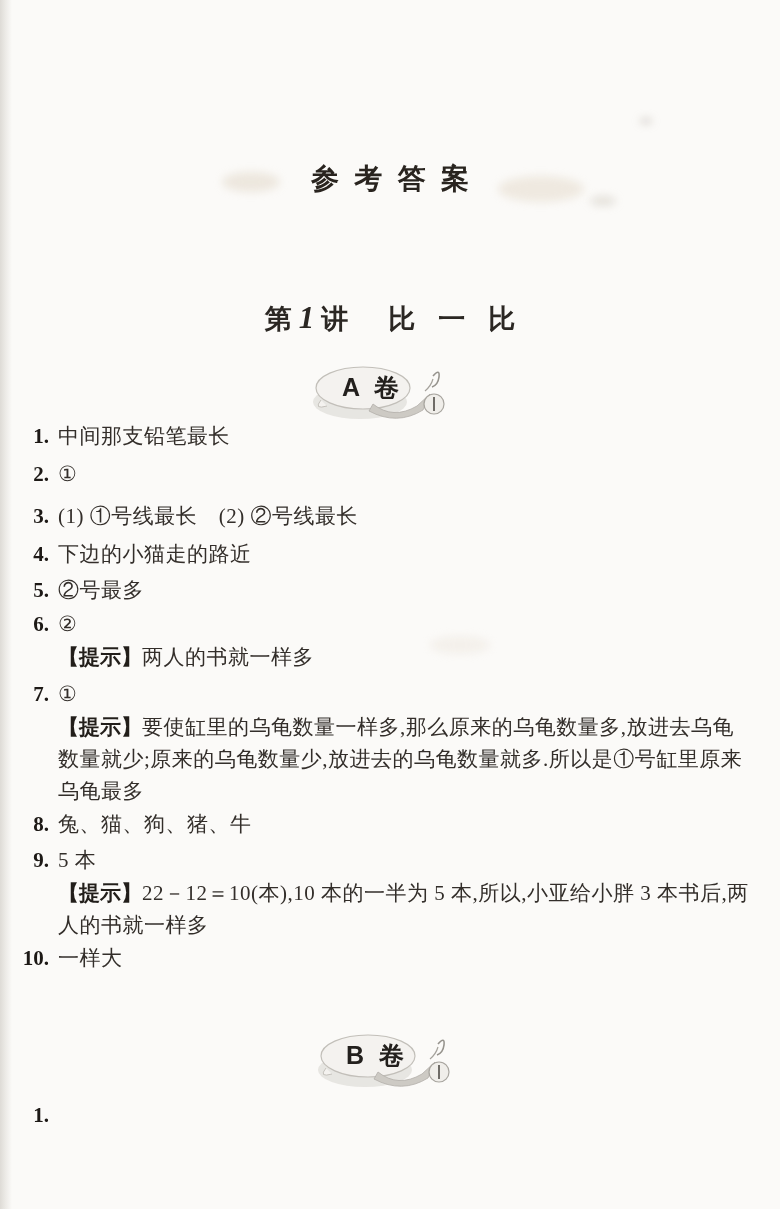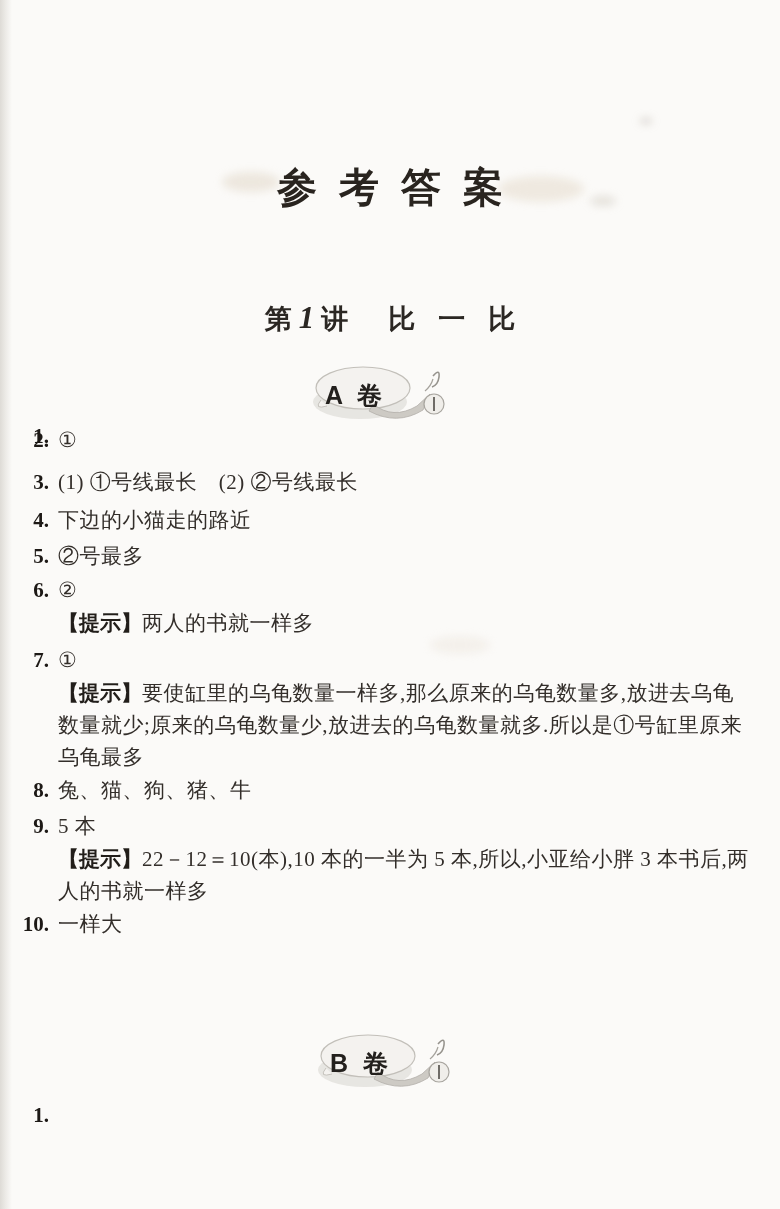--- a/index.html
+++ b/index.html
@@ -25,21 +25,21 @@
   .sm2{left:498px;top:176px;width:86px;height:26px;background:rgba(216,200,176,.33);}
   .sm3{left:590px;top:196px;width:26px;height:10px;background:rgba(190,180,165,.35);}
   .sm4{left:640px;top:118px;width:12px;height:6px;background:rgba(160,150,140,.4);}
   .sm5{left:430px;top:636px;width:60px;height:18px;background:rgba(228,220,205,.30);}
 
   
   .title{
     position:absolute;left:0;top:160px;width:780px;
     margin:0;text-align:center;
     font-family:"Liberation Serif", serif;
-    font-size:40px;font-weight:bold;color:#29241f;
+    font-size:28px;font-weight:bold;color:#29241f;
   }
   .title span{letter-spacing:.55em;margin-right:-.55em;}
 
   
   .lesson{
     position:absolute;left:0;top:300px;width:780px;
     margin:0;text-align:center;
     font-family:"Liberation Sans", sans-serif;
     font-size:27px;font-weight:bold;color:#2b2723;
     letter-spacing:2px;
@@ -48,22 +48,22 @@
     font-family:"Liberation Serif", serif;
     font-style:italic;font-size:31px;
     margin:0 5px;
   }
   .lesson .lesson-title{letter-spacing:.85em;margin-left:38px;margin-right:-.85em;}
 
   
   .badge{position:absolute;width:148px;height:70px;}
   .badge svg{position:absolute;left:0;top:0;}
   .badge .badge-label{
-    position:absolute;left:12px;top:17px;width:78px;
-    text-align:left;
+    position:absolute;left:12px;top:9px;width:78px;
+    text-align:right;
     font-family:"Liberation Sans", sans-serif;
     font-size:25px;font-weight:bold;color:#23201d;
     letter-spacing:4px;
   }
   .badge-a{left:313px;top:362px;}
   .badge-b{left:318px;top:1030px;}
 
   
   .answers{
     position:absolute;left:20px;width:732px;
@@ -115,21 +115,21 @@
       <path d="M112,29 Q118,24 120,17" fill="none" stroke="#a5a29c" stroke-width="1.2"></path>
       <path d="M120,14 q7,-8 6,1 q-1,8 -7,10" fill="none" stroke="#96938d" stroke-width="1.6"></path>
       <circle cx="121" cy="42" r="10" fill="#f0eeea" stroke="#a8a59f" stroke-width="1.2"></circle>
       <line x1="121" y1="35" x2="121" y2="49" stroke="#6f6c67" stroke-width="2"></line>
     </svg>
     <span class="badge-label">A 卷</span>
   </div>
 
   <div class="answers answers-a">
     <div class="item" id="item-a1">
-      <span class="num">1.</span>
+      <span class="num">1.</span><span class="txt">中间那支铅笔最长</span>
     </div>
     <div class="item" id="item-a2">
       <span class="num">2.</span><span class="txt">①</span>
     </div>
     <div class="item" id="item-a3">
       <span class="num">3.</span><span class="txt">(1) ①号线最长　(2) ②号线最长</span>
     </div>
     <div class="item" id="item-a4">
       <span class="num">4.</span><span class="txt">下边的小猫走的路近</span>
     </div>

